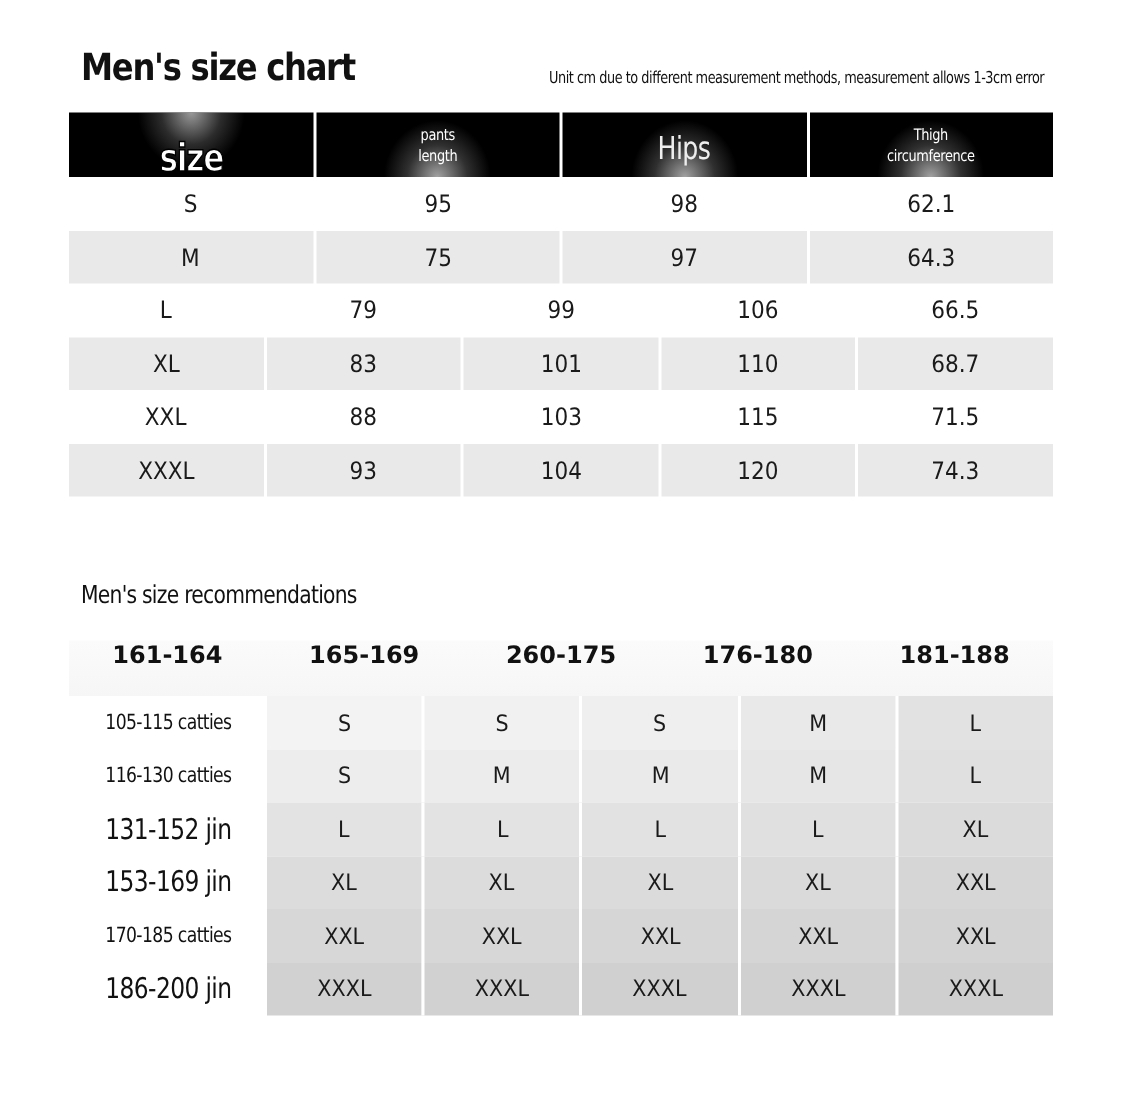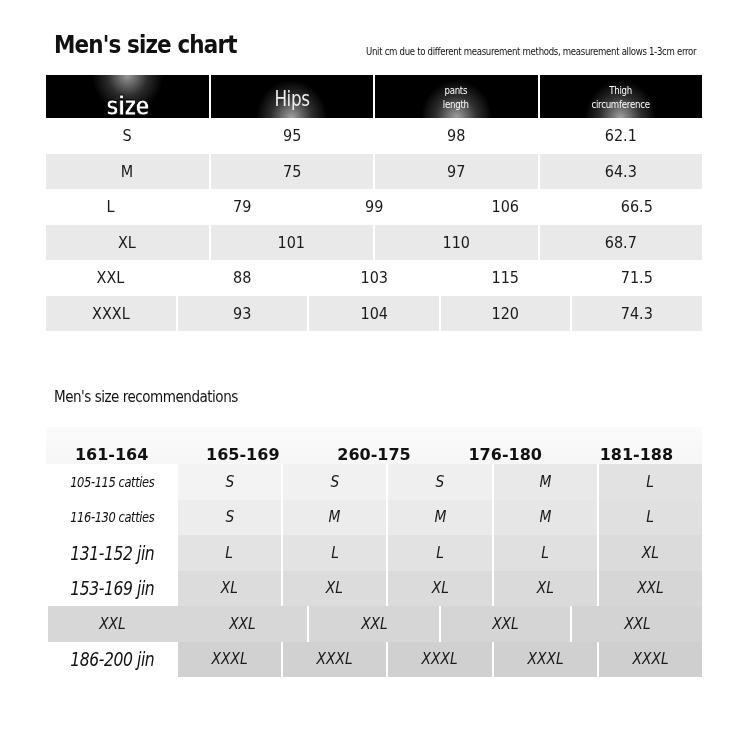--- a/index.html
+++ b/index.html
@@ -58,24 +58,24 @@
       font-size: 16.5px; letter-spacing: -0.6px;
       transform: scaleX(0.82); transform-origin: left center;
       color: #111;
     }
 
     
     .rec-table { position: absolute; left: 46px; top: 427px; width: 656px; }
     .rec-head { display: flex; height: 37px; background: linear-gradient(#fbfbfb, #f6f6f6); }
     .rec-head .lab { width: 132px; display: flex; align-items: center; justify-content: center; }
     .rec-head .lab span { font-family: "DejaVu Sans", sans-serif; font-size: 17px; letter-spacing: -0.6px; transform: scaleX(0.82); display: inline-block; color: #111; }
-    .rec-head .col { flex: 1; display: flex; align-items: flex-end; justify-content: center; }
+    .rec-head .col { flex: 1; display: flex; align-items: flex-start; justify-content: center; }
     .rec-head .col span { font-family: "DejaVu Sans", sans-serif; font-size: 16px; font-weight: bold; letter-spacing: 0px; color: #111; }
 
-    .rec-row { display: flex; height: 35.5px; font-style: italic; }
+    .rec-row { display: flex; height: 35.5px; }
     .rec-row .lab { width: 132px; display: flex; align-items: center; justify-content: center; background: #fff; }
     .rec-row .lab span { font-family: "DejaVu Sans", sans-serif; letter-spacing: -0.5px; transform: scaleX(0.82); display: inline-block; color: #111; white-space: nowrap; }
     .rec-row .lab.small span { font-size: 14px; }
     .rec-row .lab.big span { font-size: 19px; }
     .rec-row .cell {
       flex: 1; display: flex; align-items: center; justify-content: center;
       border-left: 2px solid #fff;
       font-family: "DejaVu Sans", sans-serif; font-size: 15px; color: #1a1a1a;
     }
     .rec-row .cell:nth-child(2) { border-left: none; }
@@ -85,27 +85,27 @@
 <body>
 
 <div class="title">Men's size chart</div>
 <div class="note">Unit cm due to different measurement methods, measurement allows 1-3cm error</div>
 
 <div class="size-table">
   <div class="size-head">
     <div class="hcell h-size top-glow">
         <span>size</span>
       </div>
-    <div class="hcell h-hips">
-        <span>Hips</span>
-      </div>
     <div class="hcell h-pants">
         <span>pants
 length</span>
       </div>
+    <div class="hcell h-hips">
+        <span>Hips</span>
+      </div>
     <div class="hcell h-thigh">
         <span>Thigh
 circumference</span>
       </div>
   </div>
 
   <div class="size-row">
     <div class="cell">
         <span>S</span>
       </div>
@@ -148,20 +148,23 @@
       </div>
     <div class="cell">
         <span>66.5</span>
       </div>
   </div>
   <div class="size-row shaded">
     <div class="cell">
         <span>XL</span>
       </div>
     <div class="cell">
+        <span>83</span>
+      </div>
+    <div class="cell">
         <span>101</span>
       </div>
     <div class="cell">
         <span>110</span>
       </div>
     <div class="cell">
         <span>68.7</span>
       </div>
   </div>
   <div class="size-row">
@@ -295,20 +298,23 @@
         <span>XL</span>
       </div>
     <div class="cell" style="background:#dadada">
         <span>XL</span>
       </div>
     <div class="cell" style="background:#d6d6d6">
         <span>XXL</span>
       </div>
   </div>
   <div class="rec-row">
+    <div class="lab small">
+        <span>170-185 catties</span>
+      </div>
     <div class="cell" style="background:#d7d7d7">
         <span>XXL</span>
       </div>
     <div class="cell" style="background:#d7d7d7">
         <span>XXL</span>
       </div>
     <div class="cell" style="background:#d6d6d6">
         <span>XXL</span>
       </div>
     <div class="cell" style="background:#d5d5d5">

